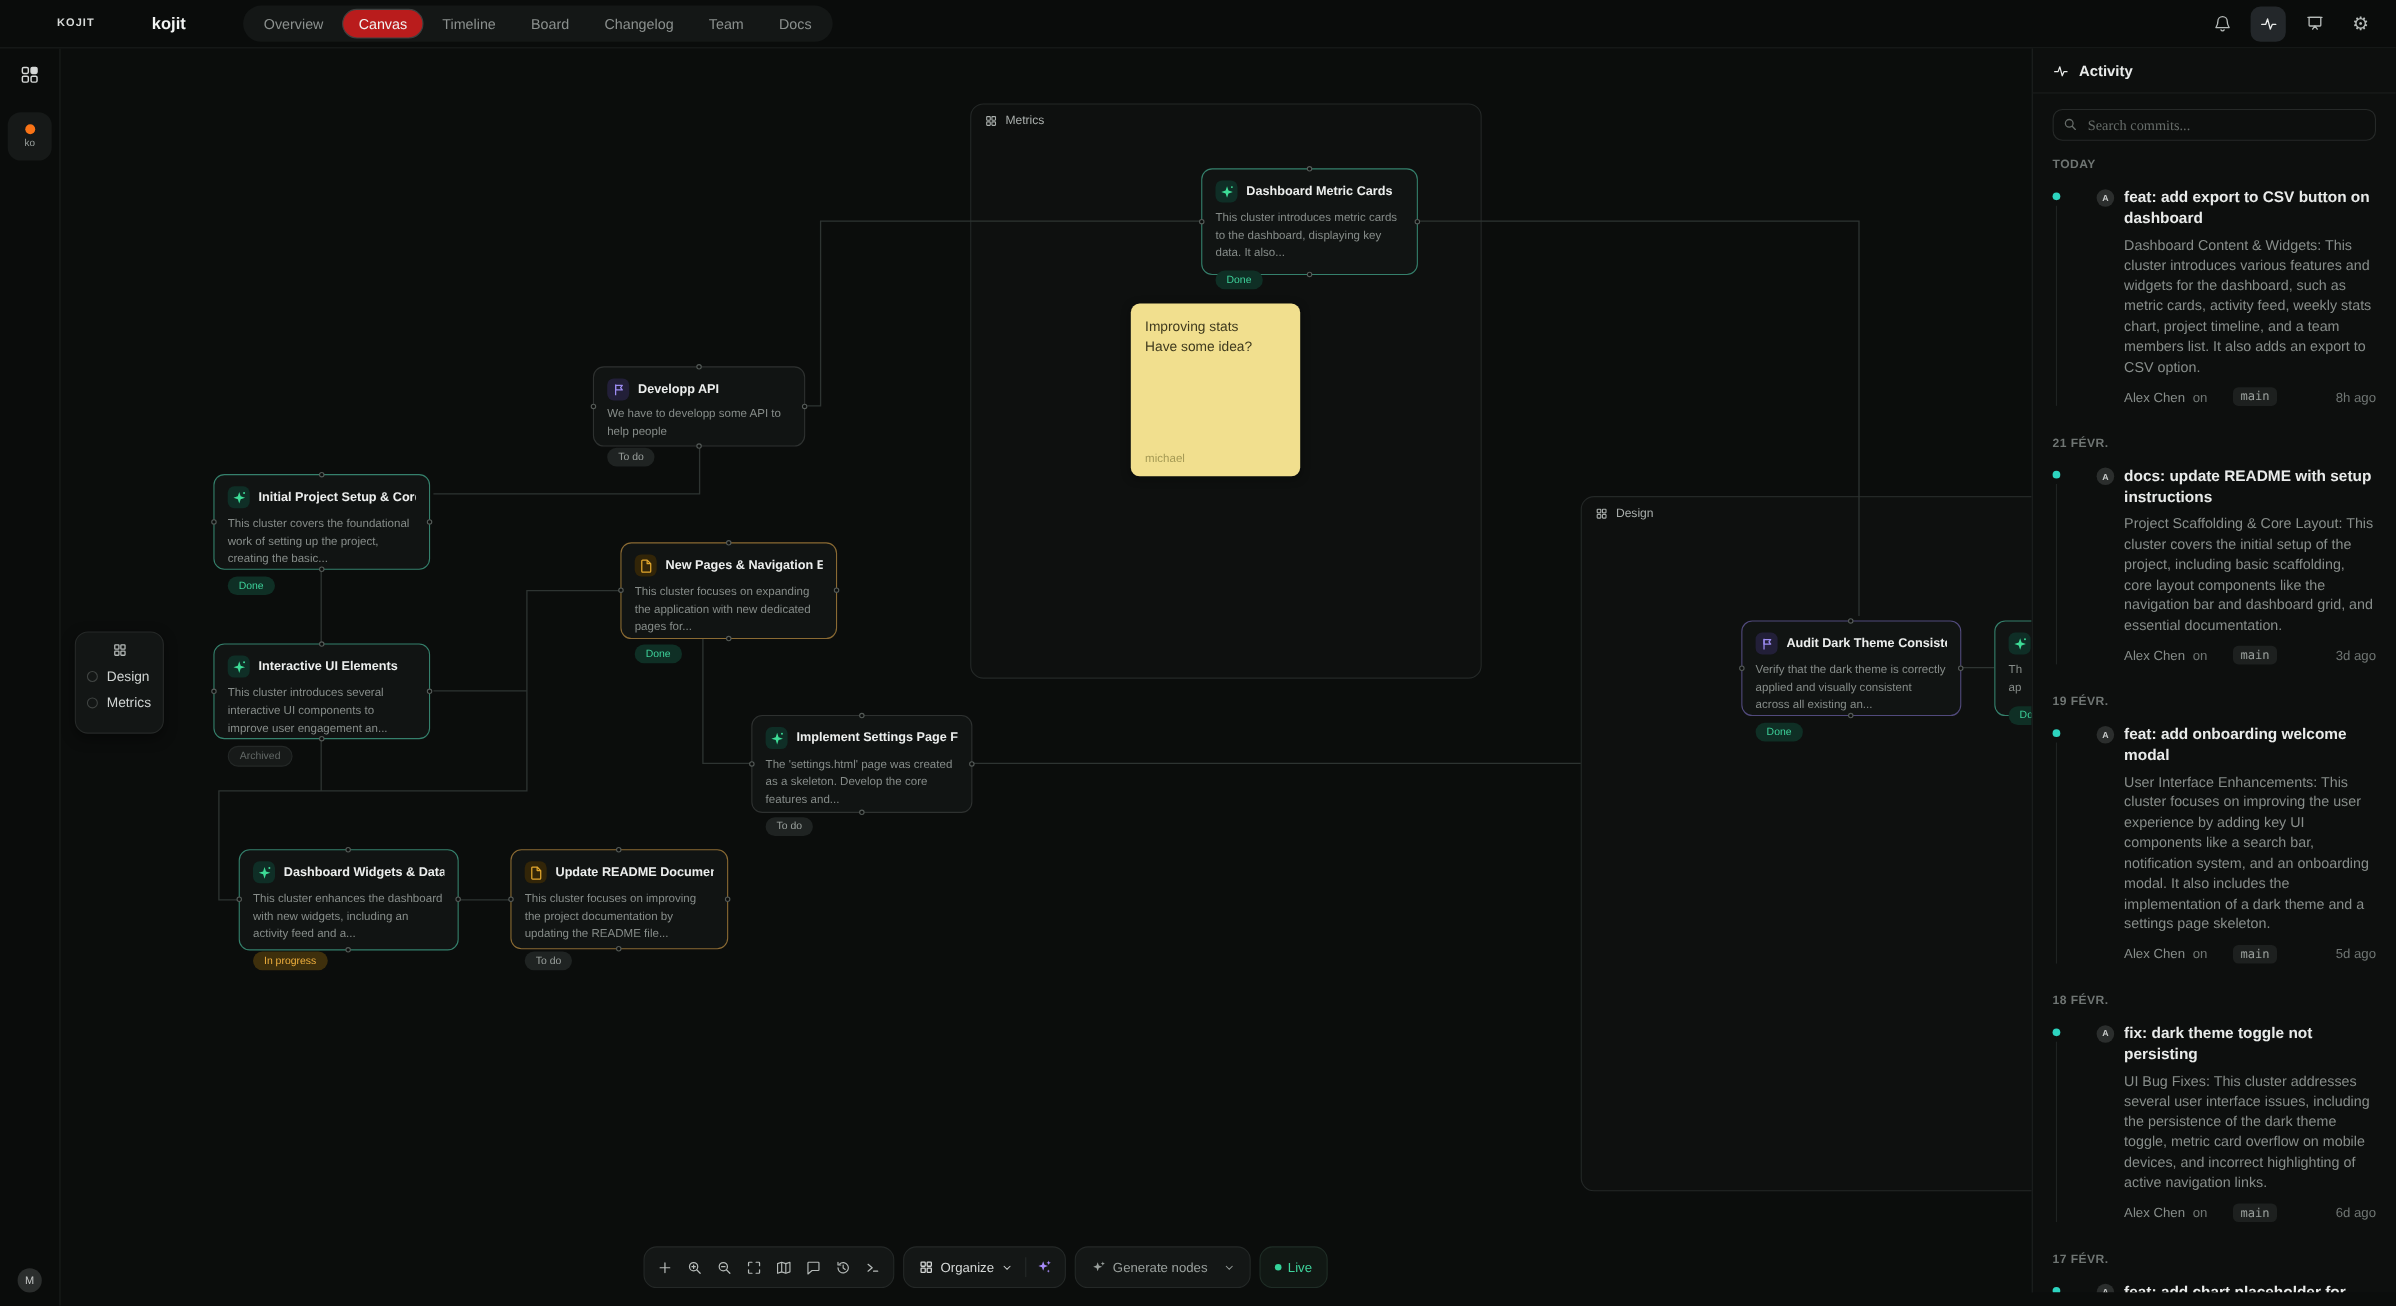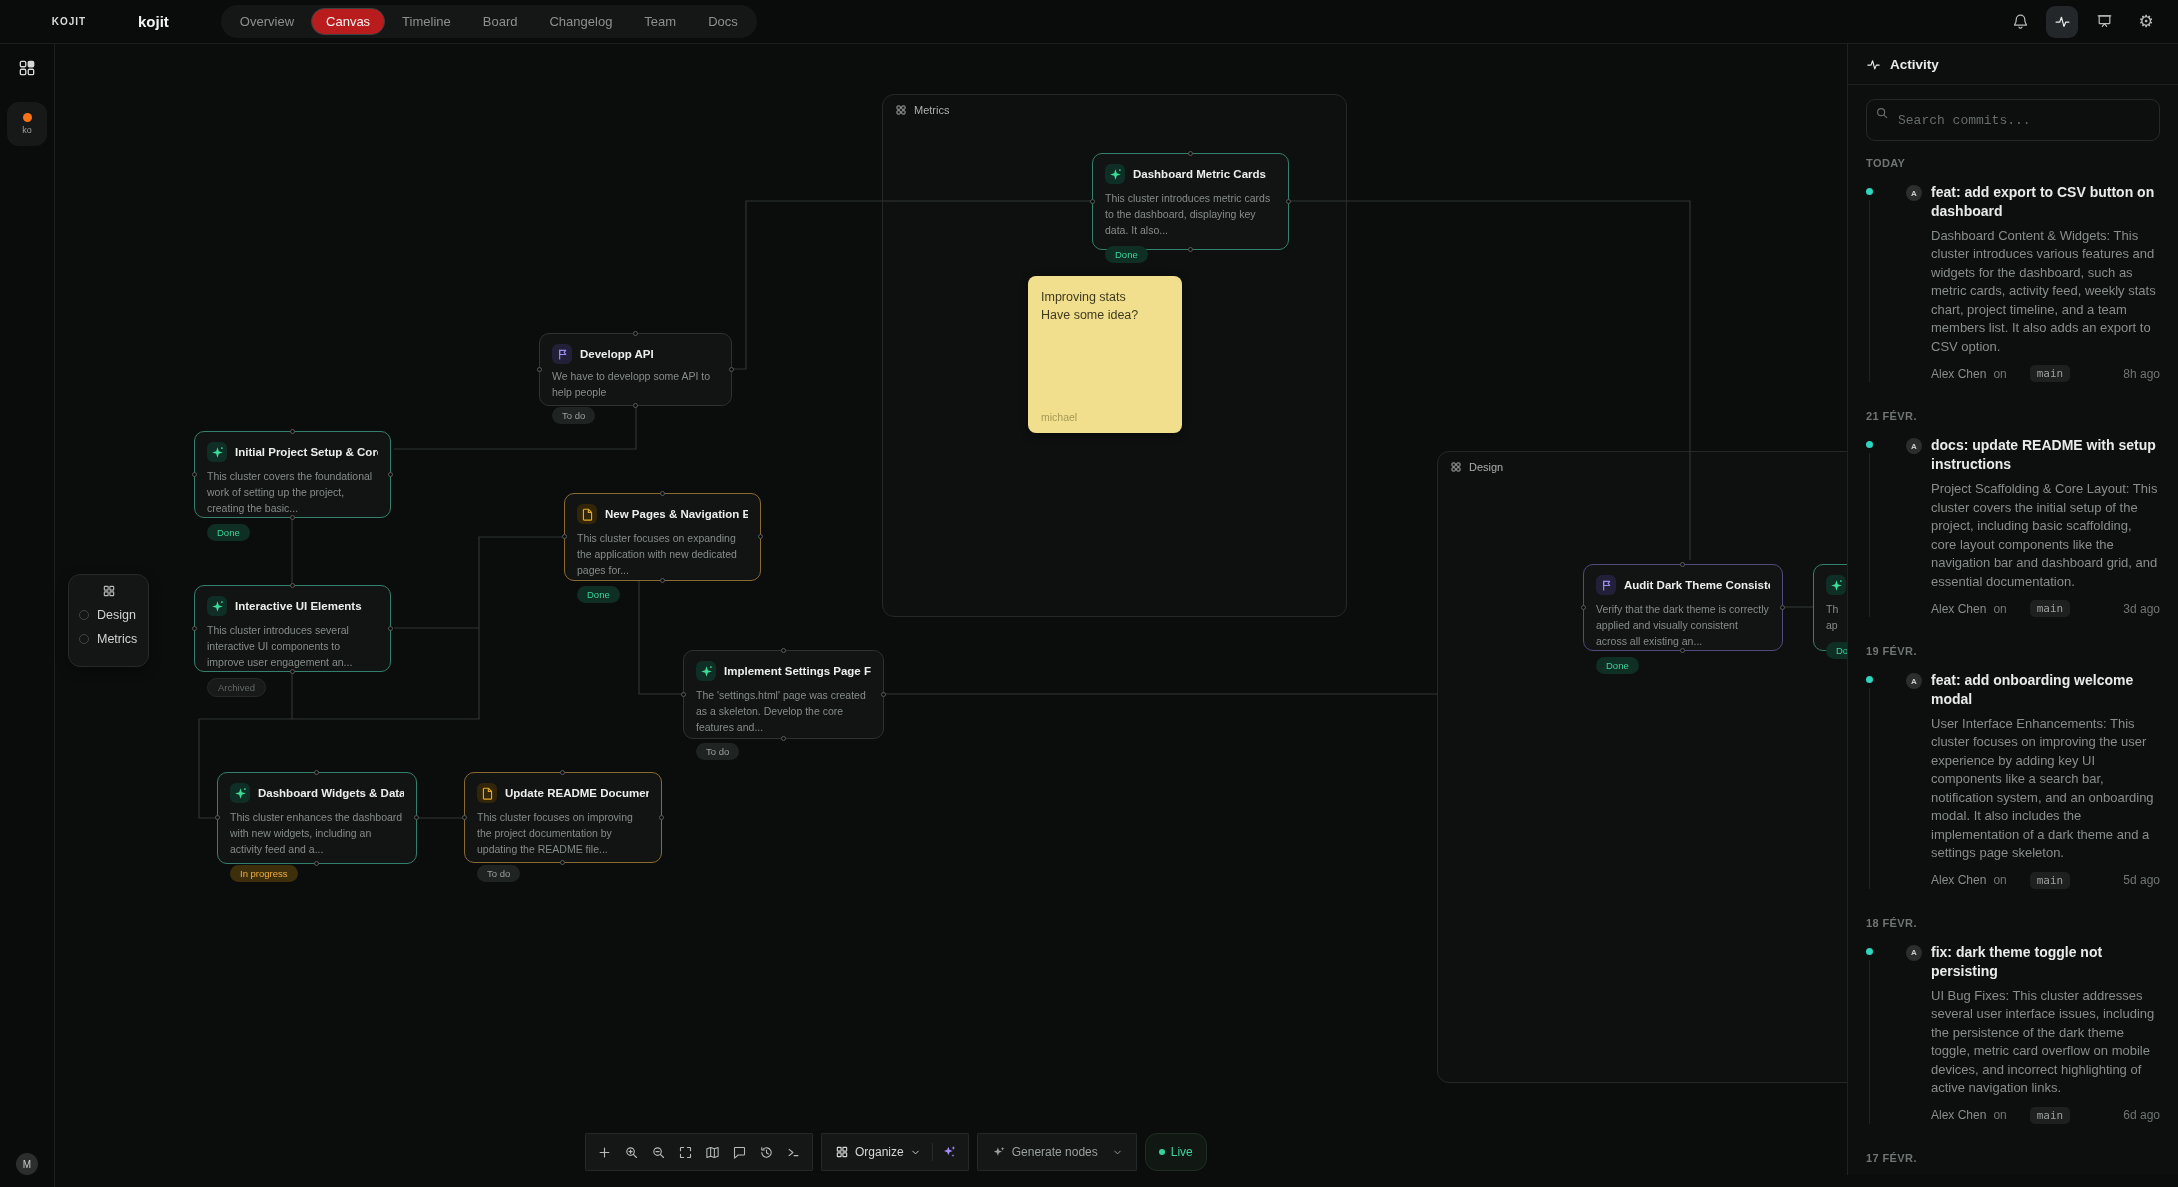--- a/index.html
+++ b/index.html
@@ -66,43 +66,43 @@
   .groups-panel { position:absolute; left:13px; top:530px; width:81px; height:93px; background:#131615;
     border:1px solid #262928; border-radius:12px; z-index:4; padding:9px 10px;
     display:flex; flex-direction:column; box-shadow:0 4px 12px rgba(0,0,0,0.4); }
   .gp-grid { align-self:center; color:#b5bab8; }
   .gp-row { display:flex; align-items:center; gap:8px; margin-top:10px; cursor:pointer; }
   .gp-circle { width:10px; height:10px; border-radius:50%; border:1px solid #3f4341; flex:none; }
   .gp-label { font-size:12.5px; color:#cfd3d1; }
 
   
   .toolbar { position:absolute; left:530px; top:1089px; display:flex; gap:8px; height:38px; z-index:15; }
-  .pill { display:flex; align-items:center; background:#141716; border:1px solid #242827; border-radius:1px; padding:0 5px; }
+  .pill { display:flex; align-items:center; background:#141716; border:1px solid #242827; border-radius:12px; padding:0 5px; }
   .t-btn { width:27px; height:30px; display:flex; align-items:center; justify-content:center; color:#b6bbb9;
     border-radius:8px; cursor:pointer; }
   .t-text-btn { display:flex; align-items:center; gap:6px; padding:0 8px; height:30px; color:#d5d8d7;
     font-size:12px; cursor:pointer; white-space:nowrap; }
   .t-text-btn.muted { color:#9aa09d; }
   .t-sep { width:1px; height:18px; background:#262a29; margin:0 3px; }
   .sparkle-purple { color:#a78bfa; }
   .live-pill { display:flex; align-items:center; gap:6px; background:#111814; border:1px solid #1f2d26;
     border-radius:12px; padding:0 13px; cursor:pointer; }
   .live-dot { width:6px; height:6px; border-radius:50%; background:#34d399; }
   .live-label { font-size:12px; color:#3ed29b; }
 
   
   .activity { position:absolute; right:0; top:44px; bottom:12px; width:331px; background:#0d0f0e;
     border-left:1px solid #1f2221; z-index:40; display:flex; flex-direction:column; overflow:hidden; }
   .act-header { display:flex; align-items:center; gap:9px; padding:13px 18px 12px; border-bottom:1px solid #1b1e1d;
     color:#e9ebea; }
   .act-title { font-size:13.5px; font-weight:700; }
   .act-body { padding:14px 18px 0; overflow:hidden; flex:1; }
   .search-wrap { position:relative; }
-  .search-input { width:100%; height:42px; background:transparent; border:1px solid #262928; border-radius:9px;
-    color:#c8cbca; font-size:13px; padding:0 10px 0 31px; outline:none; font-family:Liberation Mono, monospace; }
+  .search-input { width:100%; height:29px; background:transparent; border:1px solid #262928; border-radius:9px;
+    color:#c8cbca; font-size:13px; padding:0 10px 0 31px; outline:none; font-family:Liberation Serif, serif; }
   .search-input::placeholder { color:#666c69; }
   .search-ico { position:absolute; left:9px; top:7px; color:#666c69; }
   .date-label { font-size:11px; font-weight:700; letter-spacing:0.4px; color:#6f7573; margin-top:28px; }
   .date-label.first { margin-top:16px; }
   .commit { display:flex; margin-top:14px; }
   .rail { width:7px; flex:none; margin-right:33px; display:flex; flex-direction:column; align-items:center; }
   .dot { width:7px; height:7px; border-radius:50%; background:#2dd4bf; flex:none; margin-top:5px; }
   .rail-line { width:1px; flex:1; background:#1f2322; margin-top:5px; }
   .c-avatar { width:16px; height:16px; border-radius:50%; background:#2b2e2d; color:#c8cbca; font-size:8px;
     font-weight:700; display:flex; align-items:center; justify-content:center; flex:none; margin:2px 9px 0 0; }

